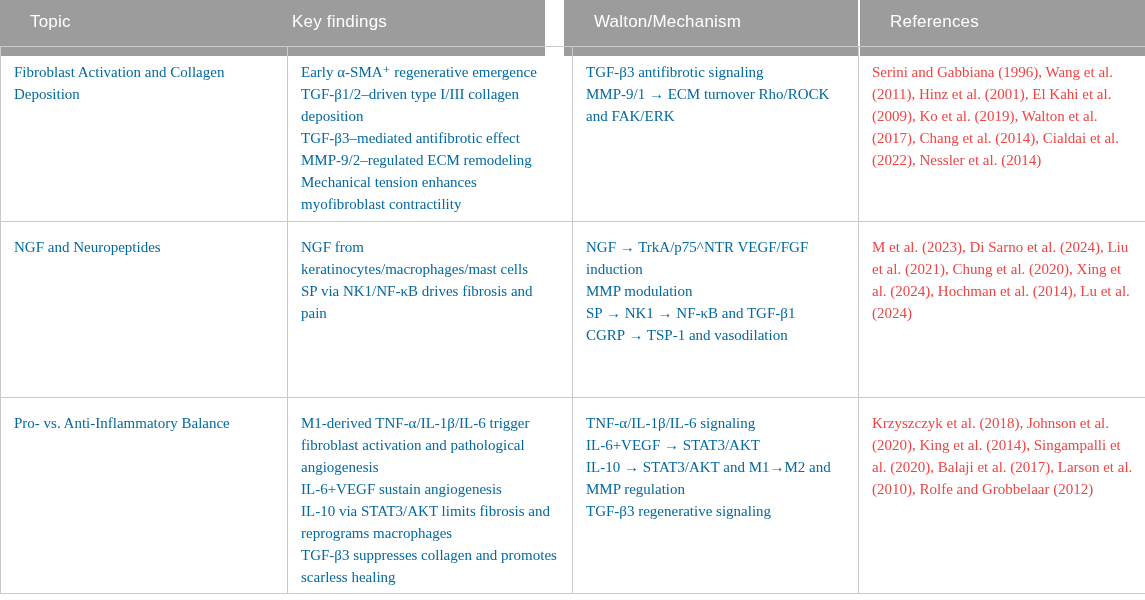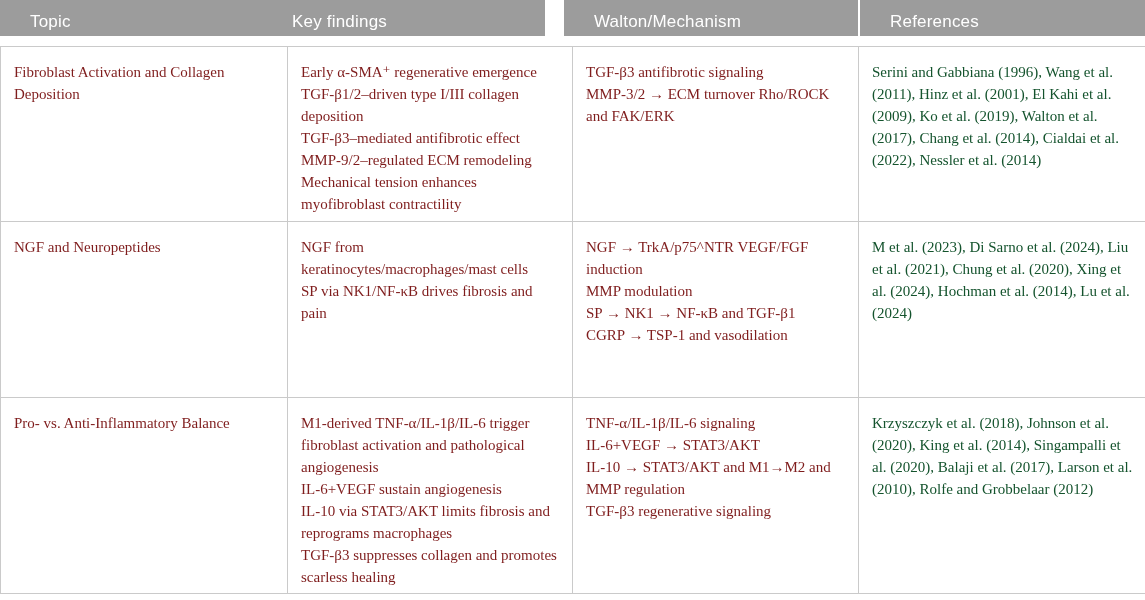--- a/index.html
+++ b/index.html
@@ -8,21 +8,21 @@
     width: 1145px;
     height: 600px;
     background: #ffffff;
     overflow: hidden;
     font-family: "Liberation Serif", "DejaVu Serif", serif;
   }
   
   .hdr-block {
     position: absolute;
     top: 0;
-    height: 36px;
+    height: 56px;
     background: #9c9c9c;
     color: #ffffff;
     font-family: "Liberation Sans", "DejaVu Sans", sans-serif;
     font-size: 17px;
     line-height: 44px;
     letter-spacing: 0.2px;
     padding-left: 30px;
     box-sizing: border-box;
     white-space: nowrap;
     overflow: hidden;
@@ -45,26 +45,26 @@
     box-sizing: border-box;
   }
   .trow { display: contents; }
   .cell {
     box-sizing: border-box;
     border-right: 1px solid #cacaca;
     border-bottom: 1px solid #cacaca;
     padding: 14px 10px 6px 13px;
     font-size: 15px;
     line-height: 22px;
-    color: #7f1d1d;
+    color: #0369a1;
     overflow: hidden;
   }
   .item { margin: 0; }
   .cell-refs { color: #b3282d; }
-  .ref { color: #14532d; cursor: pointer; }
+  .ref { color: #ef4444; cursor: pointer; }
   .ref:not(:last-child)::after { content: ", "; }
 </style>
 </head>
 <body>
 
 <div class="figure">
 
   <div>
     <div class="hdr-block hdr-topic">Topic</div>
     <div class="hdr-block hdr-findings">Key findings</div>
@@ -80,21 +80,21 @@
       </div>
       <div class="cell">
         <div class="item">Early α-SMA⁺ regenerative emergence</div>
         <div class="item">TGF-β1/2–driven type I/III collagen deposition</div>
         <div class="item">TGF-β3–mediated antifibrotic effect</div>
         <div class="item">MMP-9/2–regulated ECM remodeling</div>
         <div class="item">Mechanical tension enhances myofibroblast contractility</div>
       </div>
       <div class="cell">
         <div class="item">TGF-β3 antifibrotic signaling</div>
-        <div class="item">MMP-3/2 → ECM turnover Rho/ROCK and FAK/ERK</div>
+        <div class="item">MMP-9/1 → ECM turnover Rho/ROCK and FAK/ERK</div>
       </div>
       <div class="cell cell-refs">
         <span class="ref">Serini and Gabbiana (1996)</span><span class="ref">Wang et al. (2011)</span><span class="ref">Hinz et al. (2001)</span><span class="ref">El Kahi et al. (2009)</span><span class="ref">Ko et al. (2019)</span><span class="ref">Walton et al. (2017)</span><span class="ref">Chang et al. (2014)</span><span class="ref">Cialdai et al. (2022)</span><span class="ref">Nessler et al. (2014)</span>
       </div>
     </div>
 
     <div class="trow">
       <div class="cell">
         <div class="item">NGF and Neuropeptides</div>
       </div>

